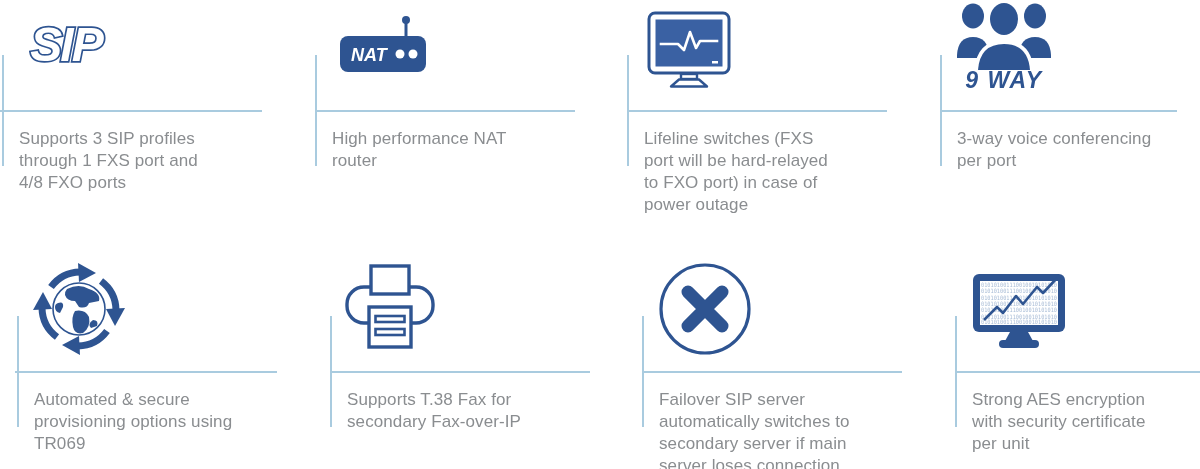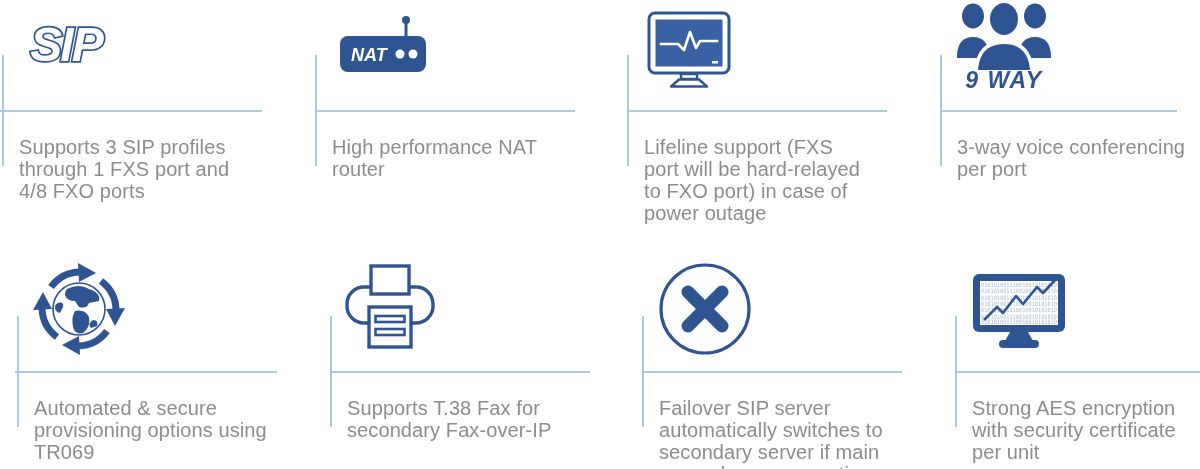--- a/index.html
+++ b/index.html
@@ -12,22 +12,22 @@
   .row2{top:261px;height:208px;margin-left:15px;}
   .c1{left:0;}  .c2{left:313px;}  .c3{left:625px;}  .c4{left:938px;}
 
   .vline{position:absolute;left:2px;top:55px;width:2px;height:111px;background:#a9cbdf;}
   .hline{position:absolute;left:2px;top:110px;height:2px;width:260px;background:#a9cbdf;}
   .f1 .hline, .f5 .hline{left:0;width:262px;}
   .f4 .hline{width:237px;}
   .f8 .hline{width:259px;}
 
   .desc{
-    position:absolute;left:19px;top:136px;width:264px;
-    font-size:20px;line-height:22px;color:#8a8d90;
+    position:absolute;left:19px;top:128px;width:264px;
+    font-size:17px;line-height:22px;color:#8a8d90;
     white-space:pre-line;letter-spacing:0.1px;
   }
   .icon{position:absolute;text-align:right;}
   .i-sip{left:24px;top:18px;}
   .i-nat{left:25px;top:12px;}
   .i-pulse{left:22px;top:11px;}
   .i-people{left:18px;top:0;}
   .lbl-3way{
     position:absolute;left:18px;top:67px;width:96px;text-align:center;
     font-size:23px;font-weight:bold;font-style:italic;color:#2e5491;letter-spacing:1.5px;
@@ -79,21 +79,21 @@
     <div class="icon i-pulse">
       <svg width="84" height="79" viewBox="0 0 84 79">
         <rect x="2" y="2" width="80" height="60" rx="6" fill="#ffffff" stroke="#2e5491" stroke-width="3"></rect>
         <rect x="8.5" y="8.5" width="67" height="47" fill="#3a61a3"></rect>
         <polyline points="14,33 31,33 37,39 43,21 49,37 53,30 70,30" fill="none" stroke="#ffffff" stroke-width="2.6" stroke-linejoin="round" stroke-linecap="square"></polyline>
         <rect x="65" y="50" width="6" height="2.5" fill="#ffffff"></rect>
         <rect x="34" y="63" width="16" height="5" fill="#ffffff" stroke="#2e5491" stroke-width="2.4"></rect>
         <polygon points="24,75.5 60,75.5 52,68.5 32,68.5" fill="#ffffff" stroke="#2e5491" stroke-width="2.4" stroke-linejoin="round"></polygon>
       </svg>
     </div>
-    <div class="desc">Lifeline support (FXS
+    <div class="desc">Lifeline switches (FXS
 port will be hard-relayed
 to FXO port) in case of
 power outage</div>
   </div>
 
   <div class="feature row1 c4 f4">
     <div class="vline"></div>
     <div class="hline"></div>
     <div class="icon i-people">
       <svg width="96" height="70" viewBox="0 0 96 70">

